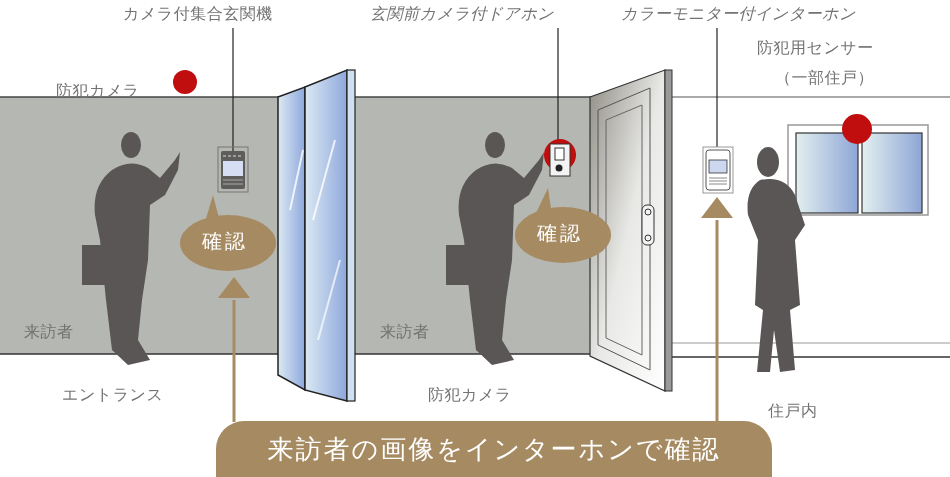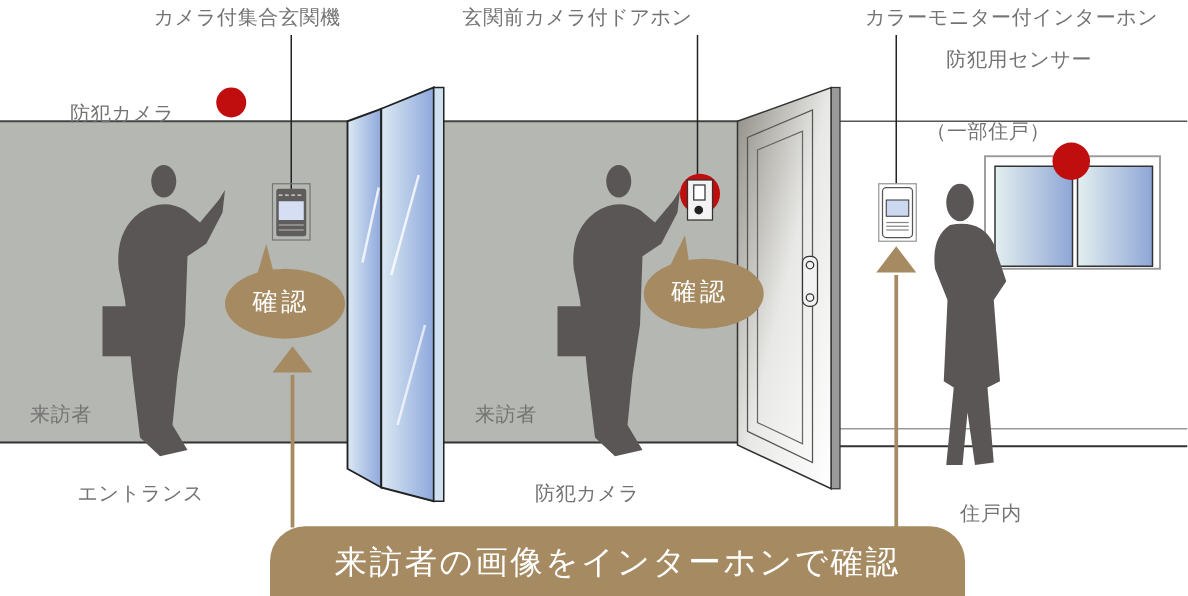--- a/index.html
+++ b/index.html
@@ -130,24 +130,24 @@
     <line x1="234" y1="300" x2="234" y2="422" stroke="#a68b62" stroke-width="3"></line>
     <polygon points="234,277 218,298 250,298" fill="#a68b62"></polygon>
   </g>
   <g>
     <line x1="717" y1="220" x2="717" y2="422" stroke="#a68b62" stroke-width="3"></line>
     <polygon points="717,197 701,218 733,218" fill="#a68b62"></polygon>
   </g>
 </svg>
 
 <div class="lbl" style="left:123px;top:4px;">カメラ付集合玄関機</div>
-<div class="lbl" style="left:370px;top:4px;">玄関前カメラ付ドアホン</div>
-<div class="lbl" style="left:692px;top:4px;">カラーモニター付インターホン</div>
+<div class="lbl" style="left:370px;top:4px;font-style:italic;">玄関前カメラ付ドアホン</div>
+<div class="lbl" style="left:621px;top:4px;font-style:italic;">カラーモニター付インターホン</div>
 <div class="lbl" style="left:757px;top:38px;">防犯用センサー</div>
-<div class="lbl" style="left:741px;top:68px;margin-top:27px;">（一部住戸）</div>
+<div class="lbl" style="left:775px;top:68px;">（一部住戸）</div>
 <div class="lbl" style="left:56px;top:81px;">防犯カメラ</div>
 
 <div class="bubble-text" style="left:202px;top:228px;">確認</div>
 <div class="bubble-text" style="left:537px;top:220px;">確認</div>
 
 <div class="lbl" style="left:24px;top:322px;">来訪者</div>
 <div class="lbl" style="left:380px;top:322px;">来訪者</div>
 
 <div class="lbl" style="left:62px;top:385px;">エントランス</div>
 <div class="lbl" style="left:428px;top:385px;">防犯カメラ</div>

